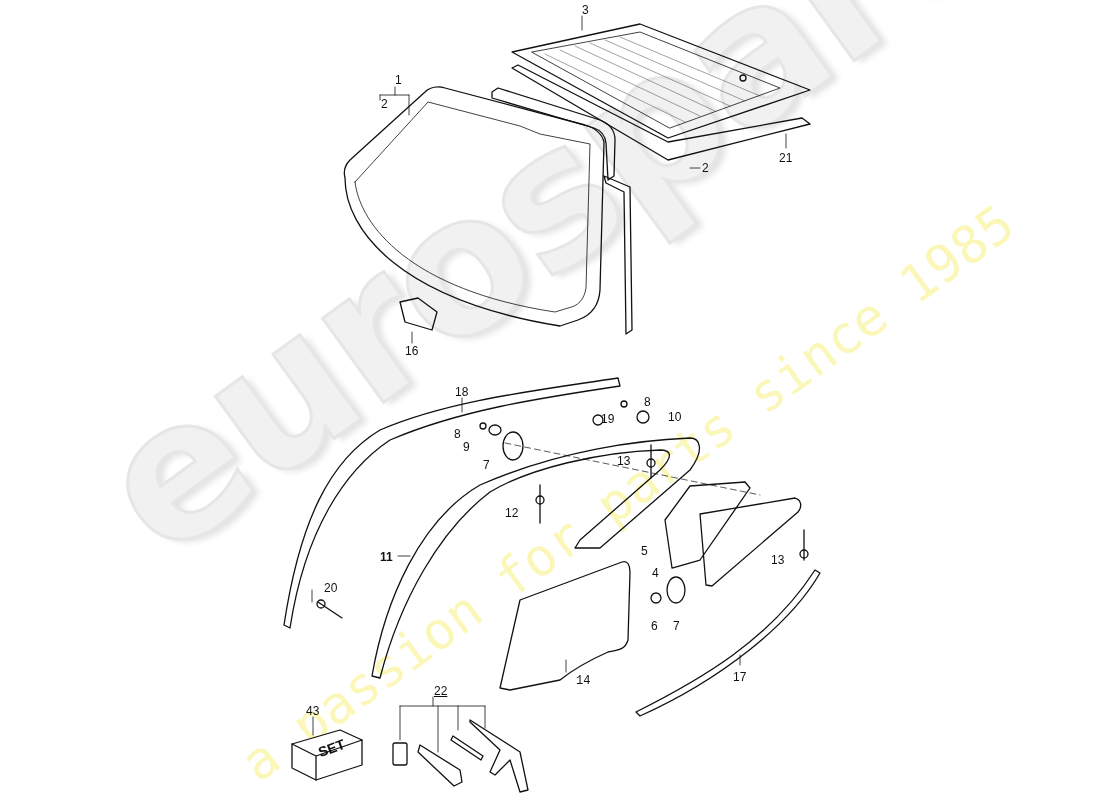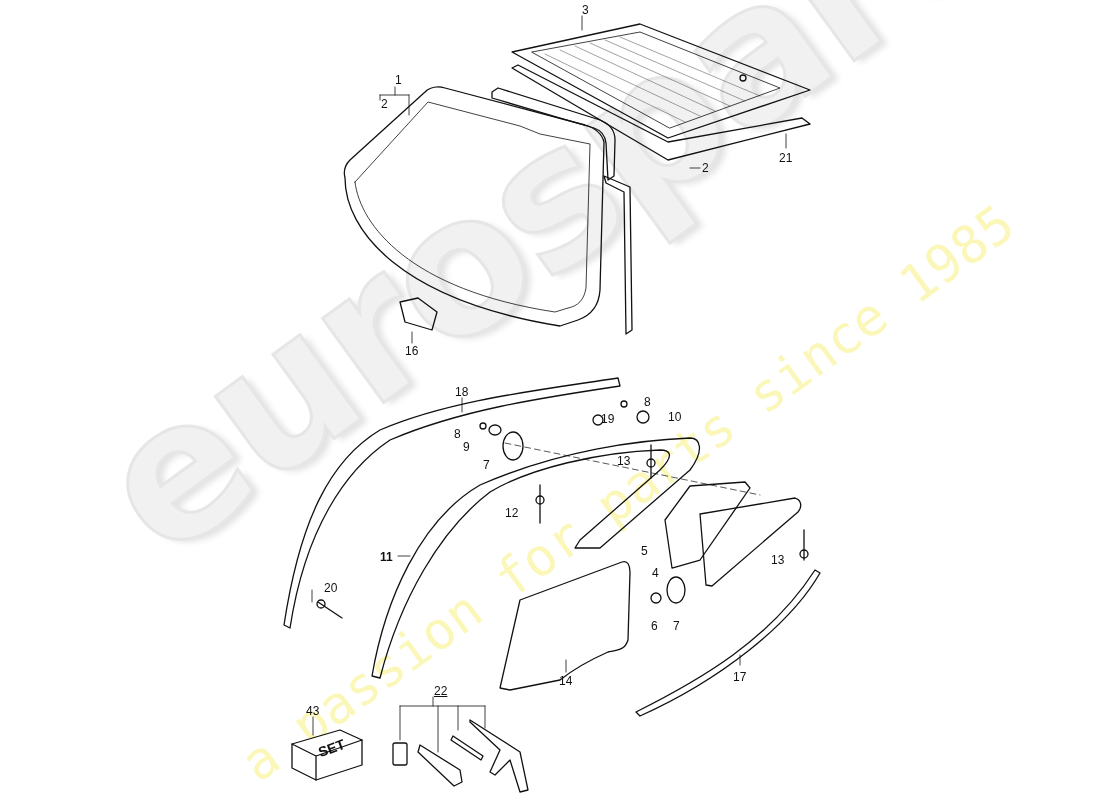--- a/index.html
+++ b/index.html
@@ -129,18 +129,18 @@
     <div class="lbl" style="left: 668px; top: 411px;">10</div>
     <div class="lbl" style="left: 617px; top: 455px;">13</div>
     <div class="lbl" style="left: 505px; top: 507px;">12</div>
     <div class="lbl" style="left: 380px; top: 551px; font-weight: bold;">11</div>
     <div class="lbl" style="left: 641px; top: 545px;">5</div>
     <div class="lbl" style="left: 652px; top: 567px;">4</div>
     <div class="lbl" style="left: 771px; top: 554px;">13</div>
     <div class="lbl" style="left: 324px; top: 582px;">20</div>
     <div class="lbl" style="left: 651px; top: 620px;">6</div>
     <div class="lbl" style="left: 673px; top: 620px;">7</div>
-    <div class="lbl" style="left: 559px; top: 675px;">14</div>
+    <div class="lbl" style="left: 576px; top: 675px; font-family: Liberation Mono, monospace;">14</div>
     <div class="lbl" style="left: 733px; top: 671px;">17</div>
     <div class="lbl" style="left: 434px; top: 685px; text-decoration: underline;">22</div>
     <div class="lbl" style="left: 306px; top: 705px;">43</div>
   </div>
 <div class="lbl" style="left:318px;top:742px;font-weight:bold;font-size:14px;transform:rotate(-20deg);">SET</div>
 
 </body></html>

